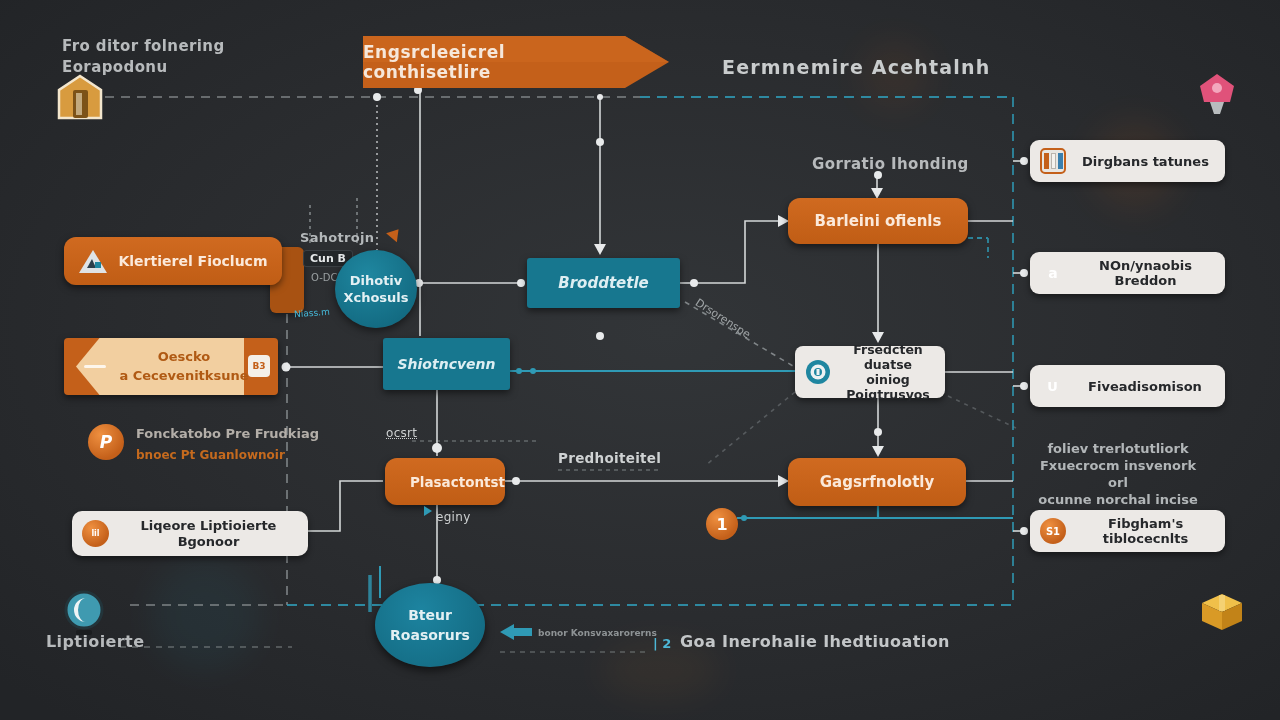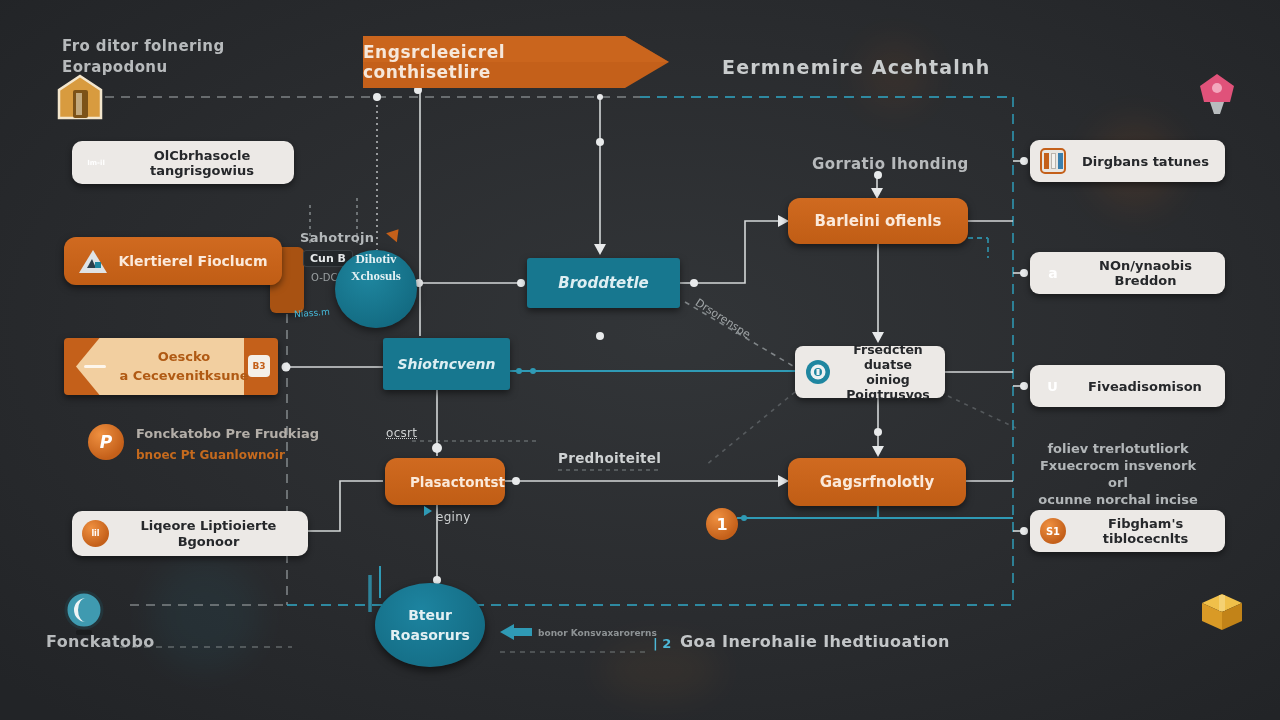--- a/index.html
+++ b/index.html
@@ -165,24 +165,20 @@
   </div>
 
   <div class="abs heading" style="left:722px;top:56px;">Eermnemire Acehtalnh</div>
 
   <svg class="abs" style="left:1196px;top:72px;" width="42" height="44">
     <polygon points="21,2 38,14 34,30 8,30 4,14" fill="#e0527a"></polygon>
     <polygon points="14,30 28,30 24,42 18,42" fill="#b8bcbe"></polygon>
     <circle cx="21" cy="16" r="5" fill="#f3a7bd"></circle>
   </svg>
 
-  <div class="abs wbox" style="left:72px;top:141px;width:222px;height:43px;">
-    <div class="sq-icon" style="width:28px;height:28px;font-size:7px;">Im-il</div>
-    <div class="lbl">OlCbrhasocle tangrisgowius</div>
-  </div>
 
   <div class="abs" style="left:270px;top:247px;width:34px;height:66px;background:#a85212;border-radius:6px;box-shadow:0 3px 6px rgba(0,0,0,.4);"></div>
   <div class="abs onode" style="left:64px;top:237px;width:218px;height:48px;gap:10px;font-size:14px;">
     <svg width="30" height="27">
       <path d="M15 2 L29 25 L1 25 Z" fill="#dfe3e6"></path>
       <polygon points="9,20 14,11 18,20" fill="#2c3e4a"></polygon>
       <rect x="17" y="14" width="6" height="6" fill="#1f86a0"></rect>
     </svg>
     <span>Klertierel Fioclucm</span>
   </div>
@@ -213,31 +209,31 @@
       <div>Liqeore Liptioierte</div>
       <div>Bgonoor</div>
     </div>
   </div>
 
   <svg class="abs" style="left:64px;top:590px;" width="42" height="48">
     <circle cx="20" cy="20" r="18" fill="#3f9ab0" stroke="#23343a" stroke-width="3"></circle>
     <path d="M22 8 A12 12 0 0 0 22 32 A8 12 0 0 1 22 8 Z" fill="#eef4f5"></path>
     <rect x="12" y="40" width="16" height="5" rx="2" fill="#1b1d1f"></rect>
   </svg>
-  <div class="abs gray-caption" style="left:46px;top:632px;font-size:16px;">Fonckatobo</div>
+  <div class="abs gray-caption" style="left:46px;top:632px;font-size:16px;">Liptioierte</div>
 
   <div class="abs small-label" style="left:300px;top:230px;font-size:13px;color:#b4b8ba;font-weight:bold;">Sahotrojn</div>
   <div class="abs" style="left:303px;top:250px;background:#23272a;border:1px solid #3b4044;border-radius:3px;padding:1px 6px;font-size:11px;font-weight:bold;color:#e5e8e9;">Cun B</div>
   <div class="abs" style="left:311px;top:272px;font-size:10px;color:#9aa0a2;">O-DC</div>
   <div class="abs" style="left:294px;top:308px;font-size:9px;color:#45b8d8;transform:rotate(-4deg);">Niass.m</div>
   <div class="abs" style="left:388px;top:228px;width:0;height:0;border-left:7px solid transparent;border-right:7px solid transparent;border-bottom:11px solid #c4601a;transform:rotate(40deg);"></div>
 
   <div class="abs" style="left:335px;top:250px;width:82px;height:78px;border-radius:50%;
        background:radial-gradient(circle at 40% 32%,#1f87a0,#136b82 75%);box-shadow:0 3px 8px rgba(0,0,0,.5);
-       display:flex;flex-direction:column;align-items:center;color:#e3f0f3;font-weight:bold;font-size:13px;line-height:17px;font-family:Liberation Serif, serif;">
+       display:flex;flex-direction:column;align-items:center;justify-content:center;color:#e3f0f3;font-weight:bold;font-size:13px;line-height:17px;">
     <div>Dihotiv</div>
     <div>Xchosuls</div>
   </div>
 
   <div class="abs tnode" style="left:527px;top:258px;width:153px;height:50px;font-size:15px;">
     <span>Broddtetle</span>
   </div>
 
   <div class="abs tnode" style="left:383px;top:338px;width:127px;height:52px;font-size:14px;">
     <span>Shiotncvenn</span>

